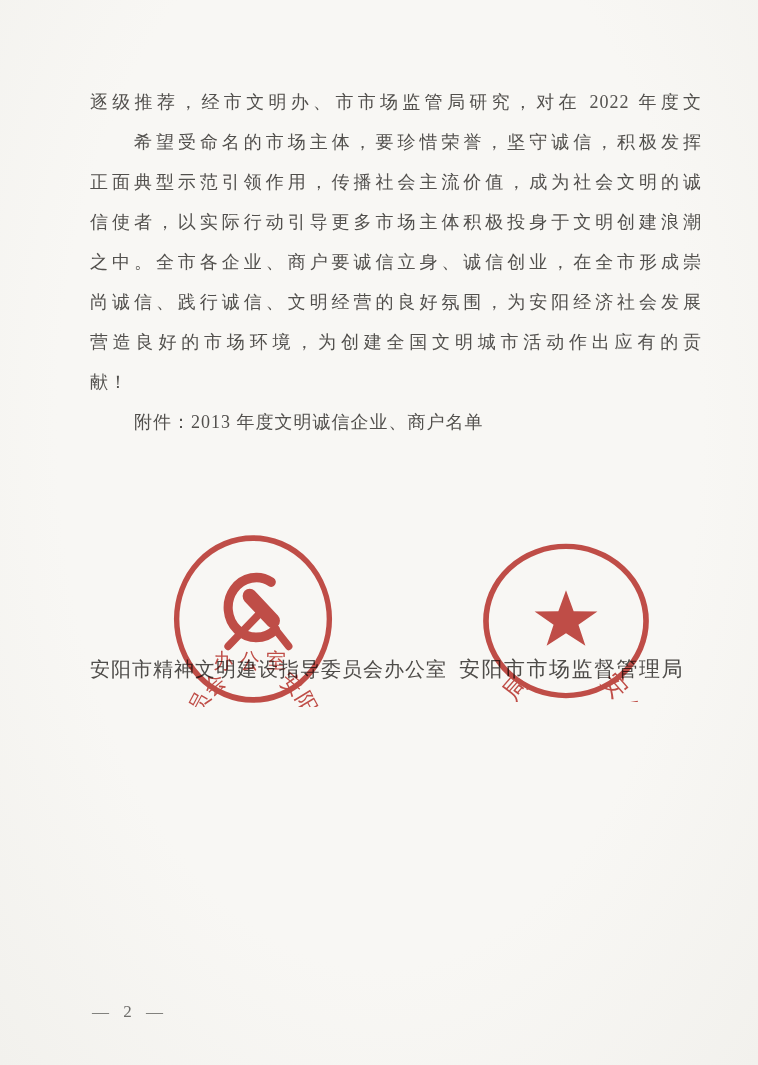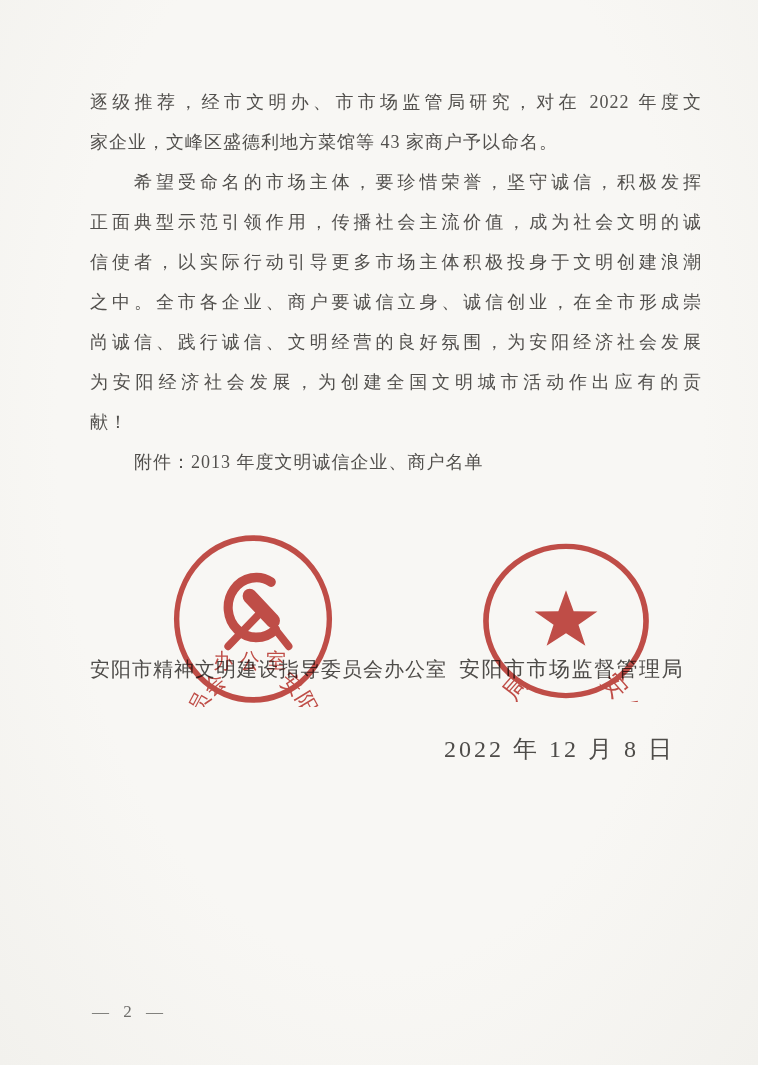--- a/index.html
+++ b/index.html
@@ -47,28 +47,27 @@
   .seal-right { left:479px; top:540px; }
 </style>
 </head>
 <body>
 
 <div class="page">
 
   <div class="content">
 
     <div class="line">逐级推荐，经市文明办、市市场监管局研究，对在 2022 年度文</div>
-    <div class="line last">家企业，文峰区盛德利地方菜馆等 43 家商户予以命名。</div>
 
     <div class="line indent">希望受命名的市场主体，要珍惜荣誉，坚守诚信，积极发挥</div>
     <div class="line">正面典型示范引领作用，传播社会主流价值，成为社会文明的诚</div>
     <div class="line">信使者，以实际行动引导更多市场主体积极投身于文明创建浪潮</div>
     <div class="line">之中。全市各企业、商户要诚信立身、诚信创业，在全市形成崇</div>
     <div class="line">尚诚信、践行诚信、文明经营的良好氛围，为安阳经济社会发展</div>
-    <div class="line">为安阳经济社会发展，为创建全国文明城市活动作出应有的贡</div>
+    <div class="line">营造良好的市场环境，为创建全国文明城市活动作出应有的贡</div>
     <div class="line last">献！</div>
 
     <div class="line last indent">附件：2013 年度文明诚信企业、商户名单</div>
   </div>
 
   <div class="signer left">安阳市精神文明建设指导委员会办公室</div>
   <div class="signer right">安阳市市场监督管理局</div>
 
   <svg class="seal seal-left" width="166" height="176" viewBox="0 0 200 200" preserveAspectRatio="none">
     <defs>
@@ -99,17 +98,16 @@
     <circle cx="100" cy="100" r="92" fill="none" stroke="#c0403a" stroke-width="6.5"></circle>
     <text font-size="29" fill="#c0403a" letter-spacing="3">
       <textPath href="#ringR" startOffset="50%" text-anchor="middle">安阳市市场监督管理局</textPath>
     </text>
     <polygon fill="#c0403a" points="100,62 108.8,87.9 136.1,88.3 114.3,104.6 122.3,130.7 100,115 77.7,130.7 85.7,104.6 63.9,88.3 91.2,87.9"></polygon>
     <text font-size="10.5" fill="#c0403a" letter-spacing="2.2">
       <textPath href="#digR" startOffset="50%" text-anchor="middle">4105000155510</textPath>
     </text>
   </svg>
 
-  <div class="date-line">2022 年 12 月 8 日</div>
 
   <div class="page-number">— 2 —</div>
 
 </div>
 
 </body></html>

